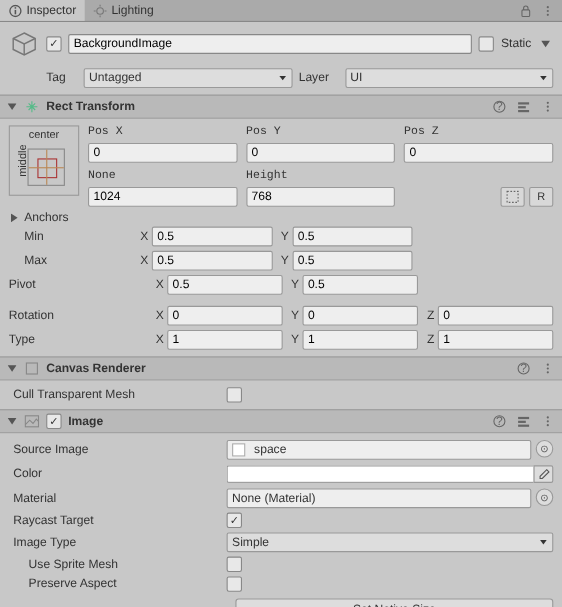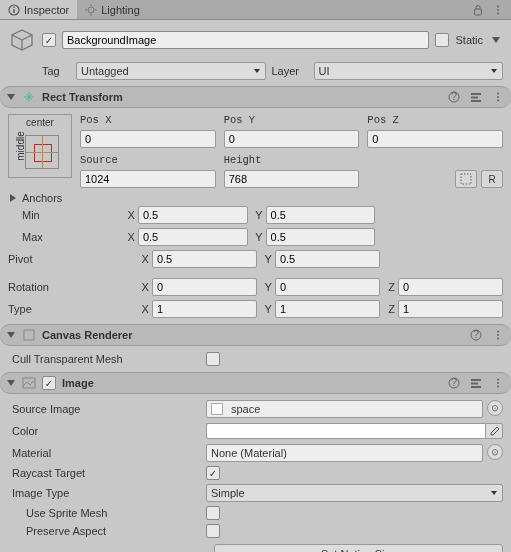--- a/index.html
+++ b/index.html
@@ -16,21 +16,21 @@
   .cube-icon { width: 28px; height: 28px; display: flex; align-items: center; justify-content: center; }
   .name-input { flex: 1; background: #eee; border: 1px solid #888; border-radius: 2px; padding: 2px 4px; height: 18px; }
   .checkbox { width: 14px; height: 14px; background: #e8e8e8; border: 1px solid #888; border-radius: 2px; display: flex; align-items: center; justify-content: center; cursor: pointer; }
   .checkbox.checked::after { content: "✓"; font-size: 10px; color: #333; }
   
   .tag-layer { display: flex; padding: 2px 8px 6px 42px; gap: 6px; align-items: center; }
   .tag-layer .lbl { min-width: 28px; }
   .dropdown { flex: 1; background: #ddd; border: 1px solid #999; border-radius: 2px; padding: 2px 18px 2px 4px; height: 18px; position: relative; cursor: pointer; }
   .dropdown::after { content: ""; position: absolute; right: 5px; top: 6px; border-left: 3px solid transparent; border-right: 3px solid transparent; border-top: 4px solid #333; }
   
-  .component-header { display: flex; align-items: center; background: #b9b9b9; border-top: 1px solid #999; border-bottom: 1px solid #999; padding: 3px 6px; gap: 6px; height: 22px; border-radius: 10px; }
+  .component-header { display: flex; align-items: center; background: #b9b9b9; border-top: 1px solid #999; border-bottom: 1px solid #999; padding: 3px 6px; gap: 6px; height: 22px; }
   .foldout { width: 10px; height: 10px; display: flex; align-items: center; justify-content: center; cursor: pointer; }
   .foldout svg { display: block; }
   .comp-icon { width: 14px; height: 14px; display: flex; align-items: center; justify-content: center; }
   .comp-name { font-weight: bold; flex: 1; }
   .comp-right { display: flex; gap: 8px; align-items: center; }
   .mini-icon { width: 14px; height: 14px; cursor: pointer; color: #555; display: flex; align-items: center; justify-content: center; }
   
   .component-body { background: #c8c8c8; padding: 4px 8px; }
   
   .rect-top { display: flex; gap: 8px; }
@@ -194,21 +194,21 @@
         </div>
     </div>
     <div style="flex:1;">
       <div class="posgrid">
         <div class="glbl">Pos X</div>
         <div class="glbl">Pos Y</div>
         <div class="glbl">Pos Z</div>
         <input class="num-input" value="0" style="">
         <input class="num-input" value="0" style="">
         <input class="num-input" value="0" style="">
-        <div class="glbl">Source</div>
+        <div class="glbl">None</div>
         <div class="glbl">Height</div>
         <div></div>
         <input class="num-input" value="1024" style="">
         <input class="num-input" value="768" style="">
         <div class="blueprint-row" style="padding:0;">
           <span class="icon-btn">
               <svg width="12" height="12">
                 <rect x="1" y="1" width="10" height="10" fill="none" stroke="#666" stroke-dasharray="1.5 1.5"></rect>
               </svg>
             </span>

